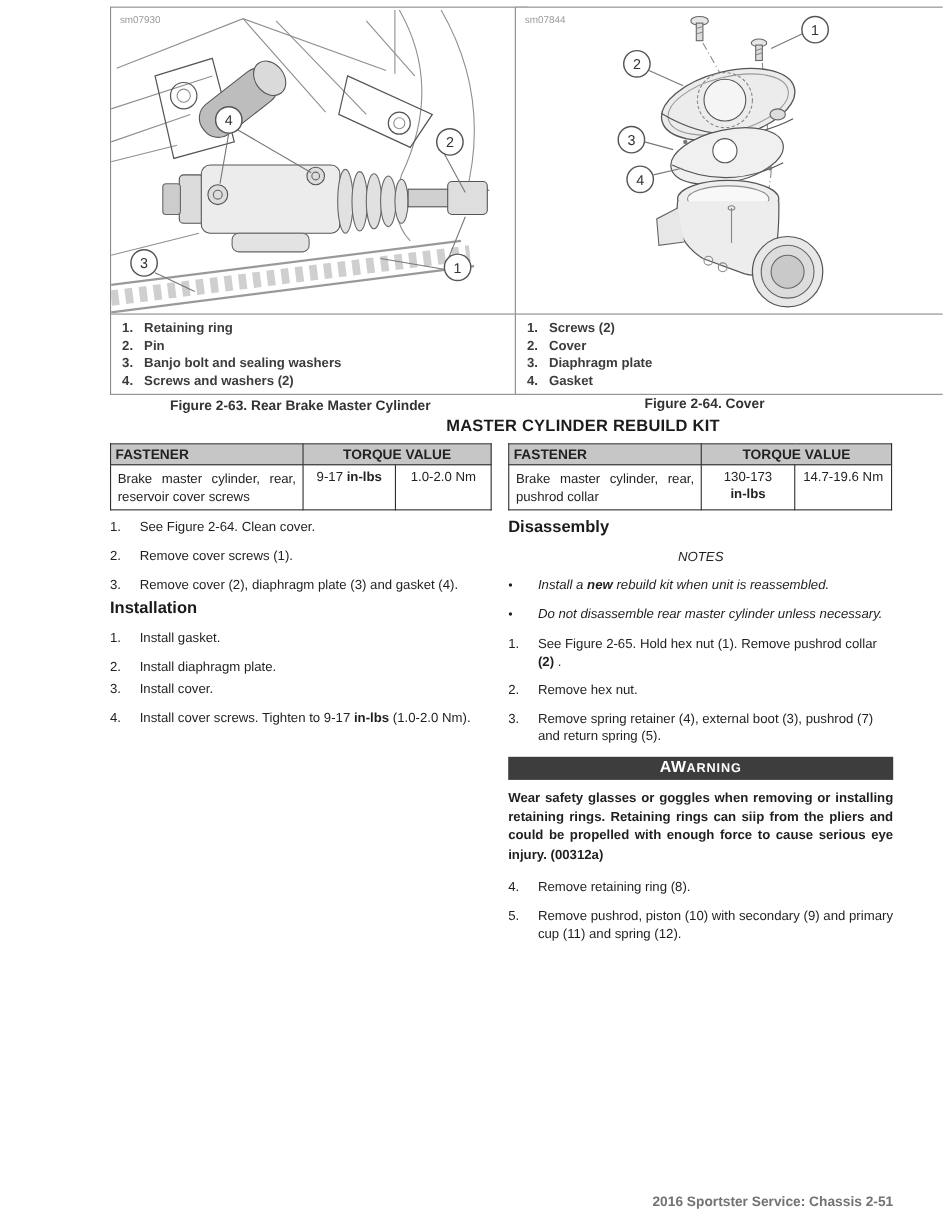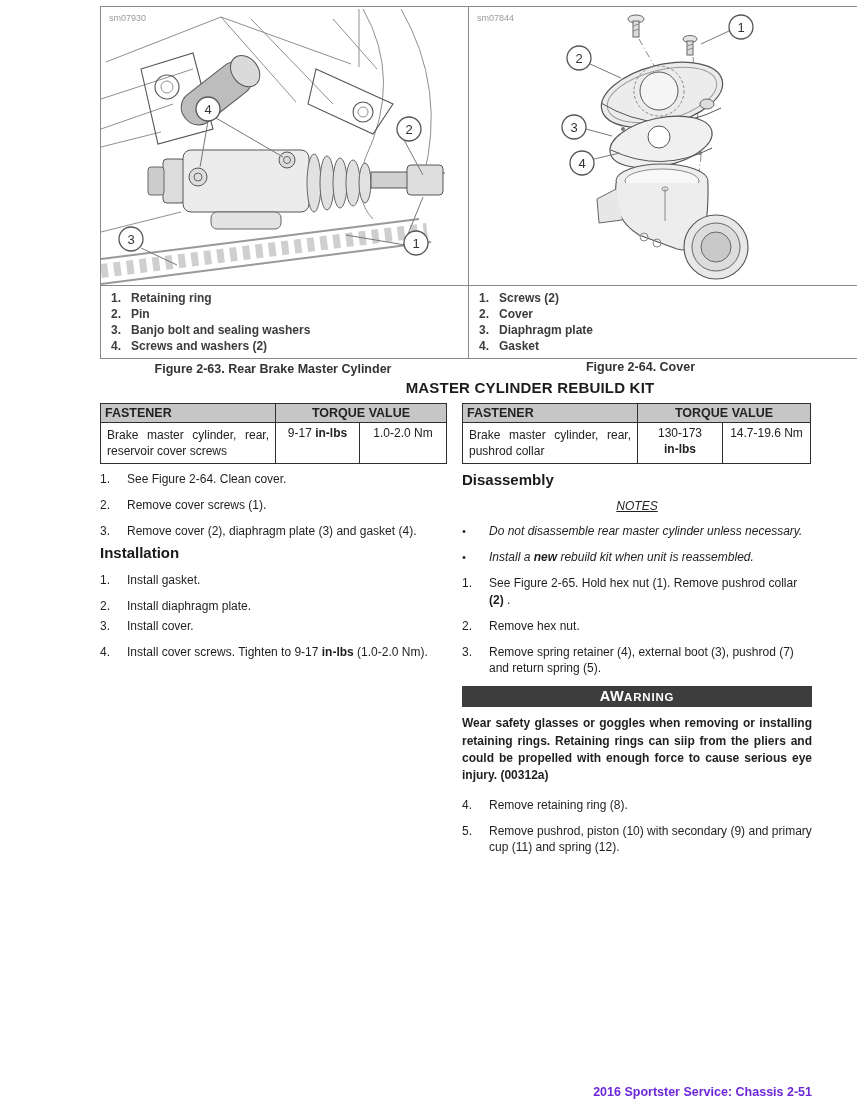--- a/index.html
+++ b/index.html
@@ -42,36 +42,36 @@
 
   
   .col { position:absolute; top:471px; font-size:12px; color:#1f1f1f; }
   .col-left  { left:100px; width:352px; }
   .col-right { left:462px; width:350px; }
   .sec-h { font-size:15px; font-weight:bold; color:#1a1a1a; margin:0 0 11px 0; }
   .step { display:flex; margin-bottom:10px; line-height:1.35; }
   .step .num { flex:0 0 27px; }
   .step .txt { flex:1; }
   .tight { margin-bottom:4px; }
-  .notes-label { text-align:center; font-style:italic; margin:2px 0 10px 0;text-decoration:underline; }
+  .notes-label { text-align:center; font-style:italic; margin:2px 0 10px 0; }
   .note { display:flex; font-style:italic; margin-bottom:10px; line-height:1.35; }
   .note .bul { flex:0 0 27px; }
   .note .bul::before { content:"\2022"; font-size:11px; }
   .b { font-weight:bold; }
 
   
   .warn-banner { background:#3d3d3d; color:#fff; text-align:center; padding:2px 0 3px 0;
                  margin:4px 0 8px 0; font-weight:bold; }
   .warn-banner .lead { font-size:14.5px; letter-spacing:0.5px;margin-top:41px; }
   .warn-banner .tail { font-size:11.5px; letter-spacing:0.8px; }
   .warn-text { font-weight:bold; text-align:justify; line-height:1.45; margin-bottom:12px; }
 
   
   .footer { position:absolute; top:1085px; left:0; width:812px; text-align:right;
-            font-size:12.5px; font-weight:bold; color:#6d28d9; }
+            font-size:12.5px; font-weight:bold; color:#737373; }
 </style>
 </head>
 <body>
 
 <div class="page">
 
   <div class="figbox fig-left">
     <svg width="344" height="278" viewBox="0 0 344 278">
       <text x="8" y="14" class="figcode">sm07930</text>
 
@@ -321,25 +321,25 @@
       <span class="num">4.</span>
       <span class="txt"><span>Install cover screws. Tighten to 9-17 </span><span class="b">in-lbs</span><span> (1.0-2.0 Nm).</span></span>
     </div>
   </div>
 
   <div class="col col-right">
     <div class="sec-h">Disassembly</div>
     <div class="notes-label">NOTES</div>
     <div class="note">
       <span class="bul"></span>
-      <span class="txt"><span>Do not disassemble rear master cylinder unless necessary.</span><span class="b"></span><span></span></span>
+      <span class="txt"><span>Install a </span><span class="b">new</span><span> rebuild kit when unit is reassembled.</span></span>
     </div>
     <div class="note">
       <span class="bul"></span>
-      <span class="txt"><span>Install a </span><span class="b">new</span><span> rebuild kit when unit is reassembled.</span></span>
+      <span class="txt"><span>Do not disassemble rear master cylinder unless necessary.</span><span class="b"></span><span></span></span>
     </div>
     <div class="step">
       <span class="num">1.</span>
       <span class="txt"><span>See Figure 2-65. Hold hex nut (1). Remove pushrod collar </span><span class="b">(2)</span><span> .</span></span>
     </div>
     <div class="step">
       <span class="num">2.</span>
       <span class="txt"><span>Remove hex nut.</span><span class="b"></span><span></span></span>
     </div>
     <div class="step">

